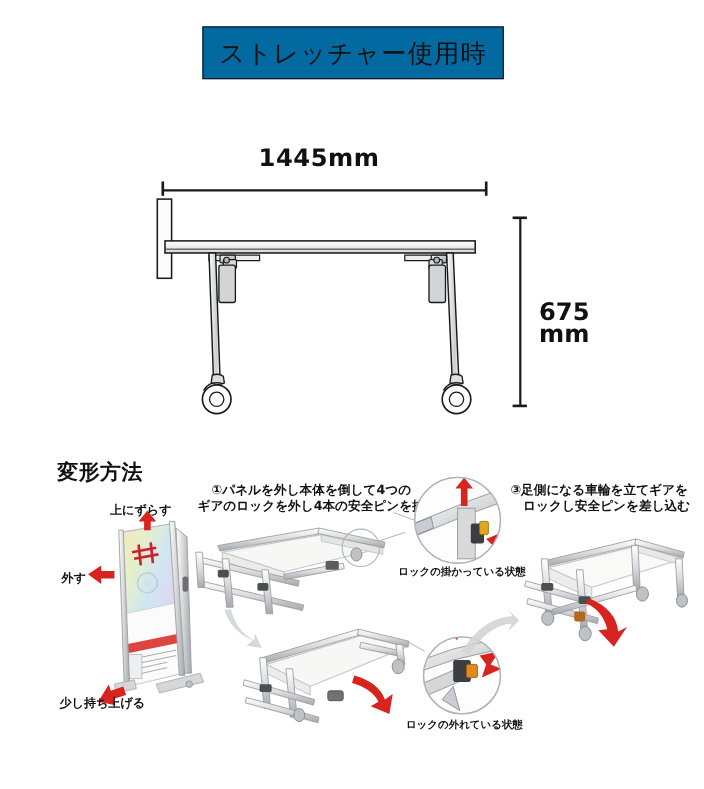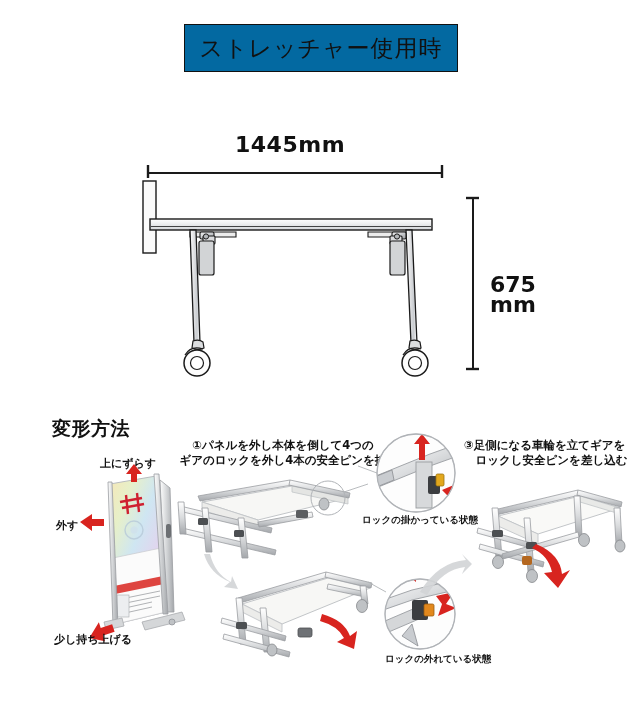--- a/index.html
+++ b/index.html
@@ -60,21 +60,21 @@
     white-space:nowrap;
   }
   .lbl-up{left:100px;top:456px;}
   .lbl-remove{left:56px;top:518px;}
   .lbl-lift{left:54px;top:632px;}
 
   .callout-label{
     position:absolute;font-size:9.5px;font-weight:700;color:#111;white-space:nowrap;
   }
   .cl-locked{left:362px;top:514px;}
-  .cl-unlocked{left:385px;top:653px;}
+  .cl-unlocked{left:369px;top:653px;}
 
   
   .photo{position:absolute;}
   svg{display:block;overflow:visible;}
 </style>
 </head>
 <body>
 
 <div class="page">
 

